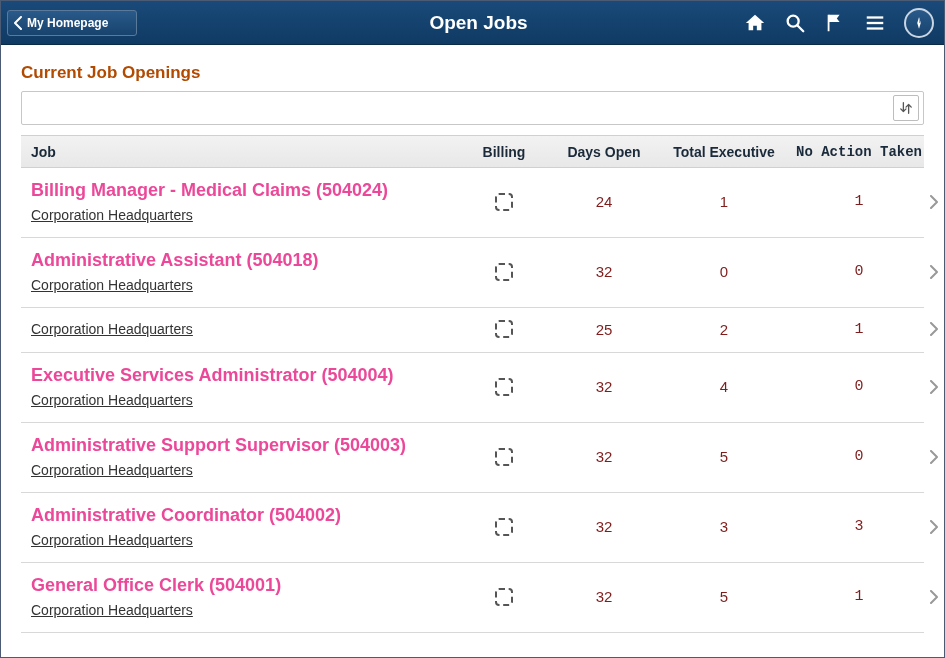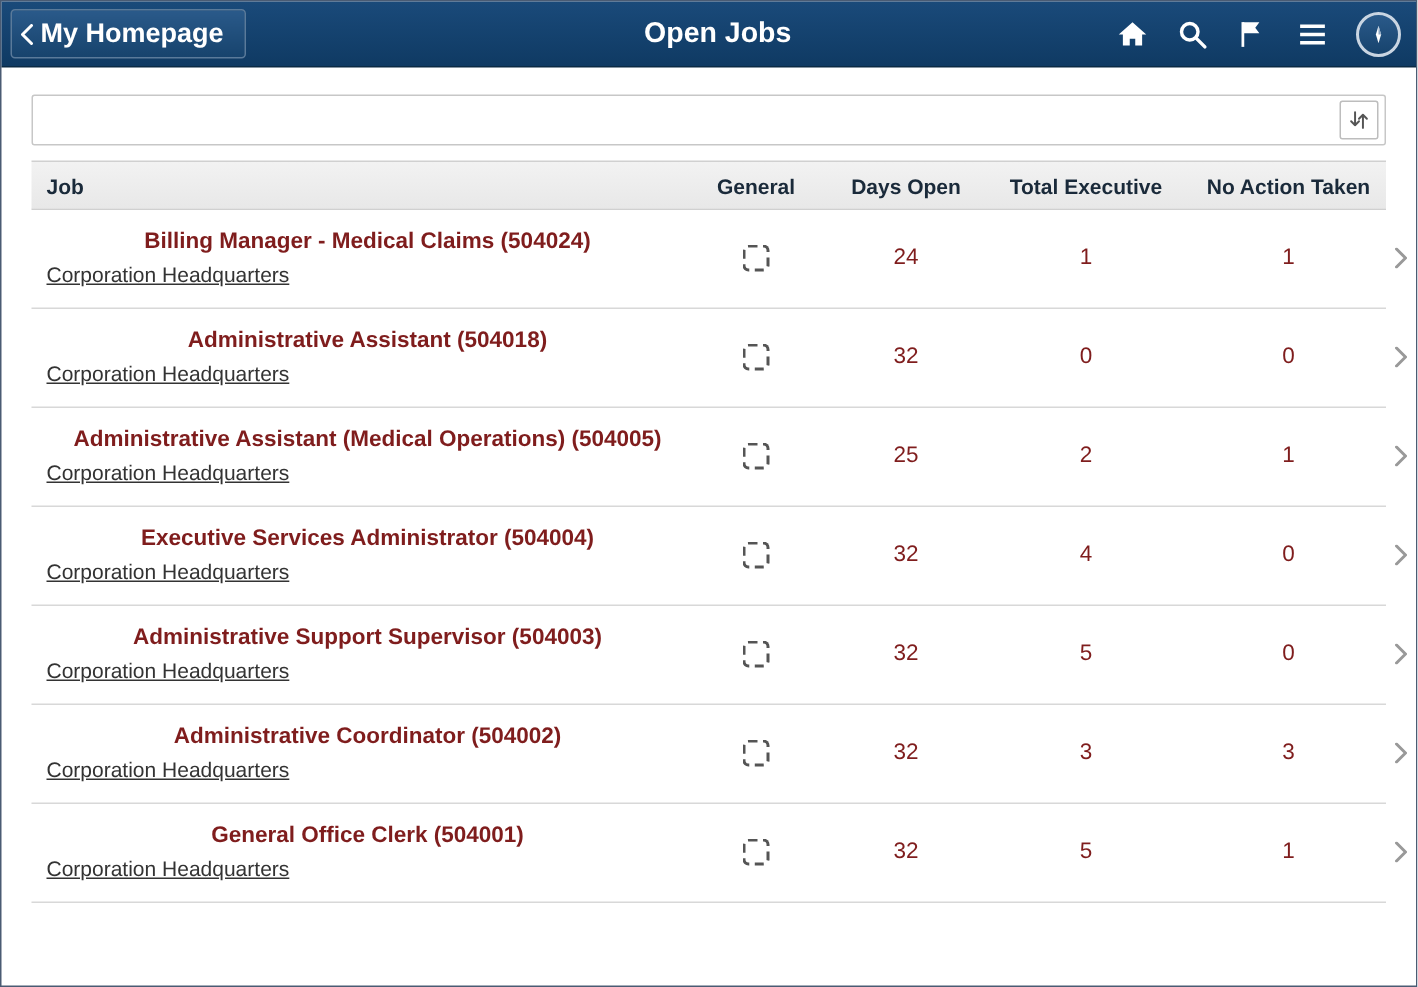--- a/index.html
+++ b/index.html
@@ -15,23 +15,23 @@
     padding: 0 6px;
     position: relative;
     border-bottom: 1px solid #0a2a45;
   }
   .back-btn {
     display: flex; align-items: center;
     background: linear-gradient(to bottom, #2a5a8a 0%, #17436d 100%);
     border: 1px solid #5a7a9a;
     border-radius: 3px;
     color: #fff;
-    font-size: 18px;
+    font-size: 12px;
     font-weight: bold;
-    padding: 5px 14px 5px 6px;
+    padding: 5px 28px 5px 6px;
     cursor: pointer;
   }
   .back-btn svg { margin-right: 4px; }
   .navbar-title {
     position: absolute;
     left: 12px; right: 0;
     text-align: center;
     color: #fff;
     font-size: 19px;
     font-weight: bold;
@@ -101,34 +101,34 @@
     height: 32px;
     font-size: 14px;
     font-weight: bold;
     color: #1a2a3a;
     padding: 0 8px;
   }
   .col-job { flex: 0 0 430px; padding-left: 2px; }
   .col-cat { flex: 0 0 90px; text-align: center; }
   .col-days { flex: 0 0 110px; text-align: center; }
   .col-apps { flex: 0 0 130px; text-align: center; }
-  .col-noact { flex: 0 0 140px; text-align: center; }
+  .col-noact { flex: 0 0 140px; text-align: center; font-family: Liberation Mono, monospace; }
   .col-chev { flex: 1; }
 
   .grid-body { }
   .grid-row {
     display: flex;
     align-items: center;
     border-bottom: 1px solid #d8d8d8;
     padding: 12px 8px 14px 8px;
     cursor: pointer;
     font-size: 15px;
     color: #222;
   }
-  .job-cell .job-title { font-weight: bold; font-size: 15px; color:#7f1d1d; margin-bottom: 6px; text-align: center; }
+  .job-cell .job-title { font-weight: bold; font-size: 18px; color:#ec4899; margin-bottom: 6px; }
   .job-cell .job-loc { font-size: 14px; color: #333; text-decoration: underline; }
   .cat-cell { display:flex; justify-content:center; }
   .cat-box {
     width: 18px; height: 18px;
     border: 2px dashed #555;
     border-radius: 4px;
   }
   .num-cell { text-align:center; font-size:15px; color:#7f1d1d; }
   .chev-cell { flex:1; display:flex; justify-content:flex-end; padding-right:4px; }
   .chev-cell svg { color:#888; }
@@ -174,34 +174,35 @@
       <span class="nav-icon compass">
         <svg width="14" height="14" viewBox="0 0 24 24">
             <polygon fill="#fff" points="12,2 15,12 12,22 9,12"></polygon>
             <polygon fill="#8aa5c2" points="12,2 15,12 12,12"></polygon>
           </svg>
       </span>
     </div>
   </div>
 
   <div class="page">
+    <div class="page-title">Current Job Openings</div>
 
     <div class="toolbar">
       <button class="sort-btn">
         <svg width="14" height="14" viewBox="0 0 16 16">
           <path d="M5 2 v10 M2 9 l3 3 l3 -3" stroke="#555" stroke-width="1.5" fill="none" stroke-linecap="round" stroke-linejoin="round"></path>
           <path d="M11 14 v-10 M8 7 l3 -3 l3 3" stroke="#555" stroke-width="1.5" fill="none" stroke-linecap="round" stroke-linejoin="round"></path>
         </svg>
       </button>
     </div>
 
     <div class="grid">
       <div class="grid-header">
         <div class="col-job">Job</div>
-        <div class="col-cat">General</div>
+        <div class="col-cat">Billing</div>
         <div class="col-days">Days Open</div>
         <div class="col-apps">Total Executive</div>
         <div class="col-noact">No Action Taken</div>
         <div class="col-chev"></div>
       </div>
       <div class="grid-body" id="grid-body">
           <div class="grid-row">
     <div class="col-job job-cell">
       <div class="job-title">Billing Manager - Medical Claims (504024)</div>
       <div class="job-loc">Corporation Headquarters</div>
@@ -230,21 +231,20 @@
     <div class="col-apps num-cell">0</div>
     <div class="col-noact num-cell">0</div>
     <div class="chev-cell">
       <svg width="9" height="14" viewBox="0 0 9 14">
                 <path d="M2 1 L8 7 L2 13" stroke="#999" stroke-width="2" fill="none" stroke-linecap="round" stroke-linejoin="round"></path>
               </svg>
     </div>
           </div>
           <div class="grid-row">
     <div class="col-job job-cell">
-      <div class="job-title">Administrative Assistant (Medical Operations) (504005)</div>
       <div class="job-loc">Corporation Headquarters</div>
     </div>
     <div class="col-cat cat-cell">
       <div class="cat-box"></div>
     </div>
     <div class="col-days num-cell">25</div>
     <div class="col-apps num-cell">2</div>
     <div class="col-noact num-cell">1</div>
     <div class="chev-cell">
       <svg width="9" height="14" viewBox="0 0 9 14">

